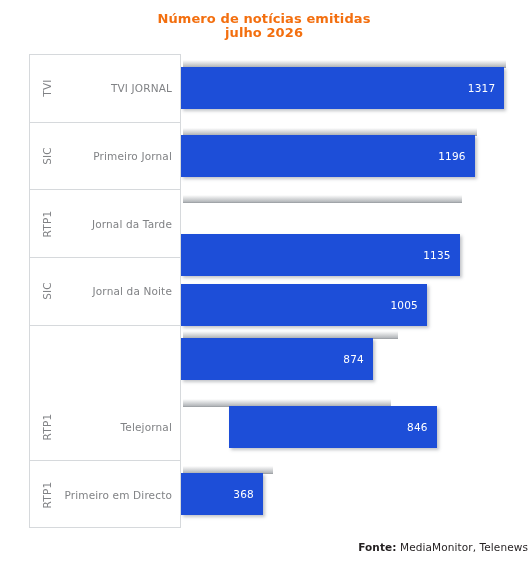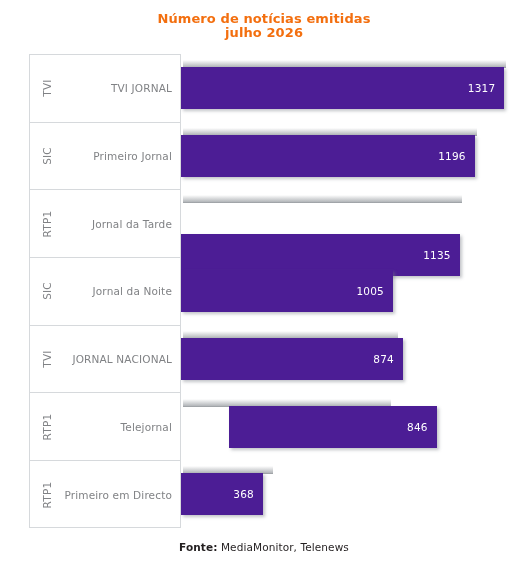--- a/index.html
+++ b/index.html
@@ -126,21 +126,21 @@
     top: 6px;
     height: 8px;
     background: linear-gradient(to bottom, rgba(255,255,255,0) 0%, rgba(140,145,150,0.65) 85%, rgba(120,125,130,0.8) 100%);
     z-index: 1;
   }
   .bar {
     position: absolute;
     left: 0;
     top: 13px;
     height: 42px;
-    background: #4c1d95;
+    background: #1d4ed8;
     z-index: 2;
     box-shadow: 2px 2px 3px rgba(120,125,132,0.45);
   }
   .bar-value {
     position: absolute;
     right: 9px;
     top: 0;
     height: 42px;
     display: flex;
     align-items: center;
@@ -148,21 +148,21 @@
     font-size: 10.5px;
     letter-spacing: 0.2px;
   }
 
   
   .chart-footer {
     position: absolute;
     left: 0;
     top: 541px;
     width: 528px;
-    text-align: center;
+    text-align: right;
     font-size: 10.5px;
     color: #231f20;
     letter-spacing: 0.1px;
   }
   .chart-footer b { font-weight: bold; }
   .chart-footer .src { font-weight: normal; }
 </style>
 </head>
 <body>
 
@@ -206,28 +206,20 @@
 
       <div class="label-row" style="top:203.1px;">
         <div class="channel-cell">
           <span class="channel-text">SIC</span>
         </div>
         <div class="program-cell">
           <span class="program-text">Jornal da Noite</span>
         </div>
       </div>
 
-      <div class="label-row" style="top:270.8px;">
-        <div class="channel-cell">
-          <span class="channel-text">TVI</span>
-        </div>
-        <div class="program-cell">
-          <span class="program-text">JORNAL NACIONAL</span>
-        </div>
-      </div>
 
       <div class="label-row" style="top:338.5px;">
         <div class="channel-cell">
           <span class="channel-text">RTP1</span>
         </div>
         <div class="program-cell">
           <span class="program-text">Telejornal</span>
         </div>
       </div>
 
@@ -260,28 +252,28 @@
 
       <div class="bar-row" style="top:135.4px;">
         <div class="bar-shadow" style="width:278.7px;"></div>
         <div class="bar" style="width:278.7px;margin-top:32px;">
           <span class="bar-value">1135</span>
         </div>
       </div>
 
       <div class="bar-row" style="top:203.1px;">
         <div class="bar-shadow" style="width:246.8px;"></div>
-        <div class="bar" style="width:212px;">
+        <div class="bar" style="width:246px;margin-top:14px;">
           <span class="bar-value">1005</span>
         </div>
       </div>
 
       <div class="bar-row" style="top:270.8px;">
         <div class="bar-shadow" style="width:214.6px;"></div>
-        <div class="bar" style="width:222px;">
+        <div class="bar" style="width:192px;">
           <span class="bar-value">874</span>
         </div>
       </div>
 
       <div class="bar-row" style="top:338.5px;">
         <div class="bar-shadow" style="width:207.7px;"></div>
         <div class="bar" style="width:207.7px;margin-left:48px;">
           <span class="bar-value">846</span>
         </div>
       </div>

